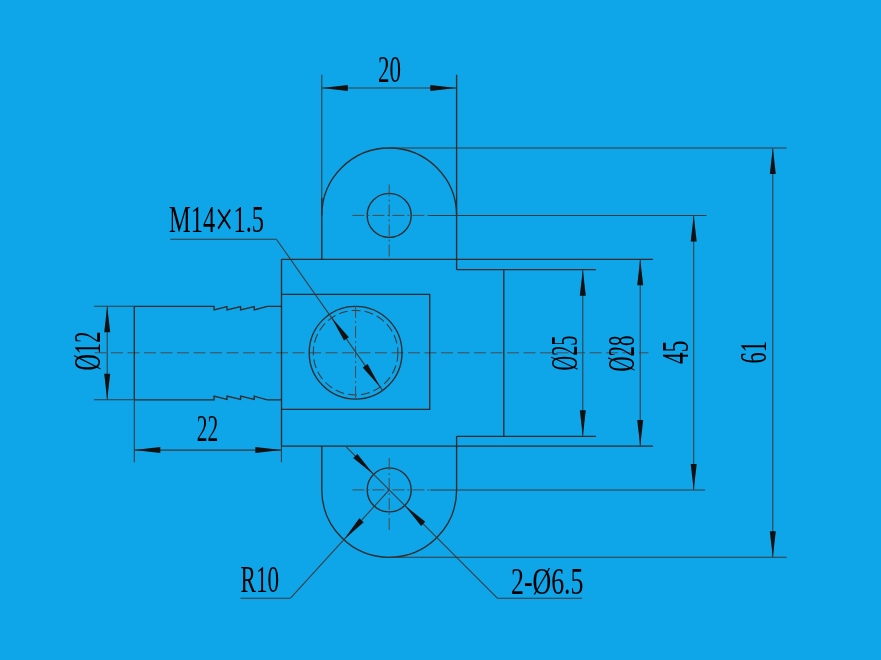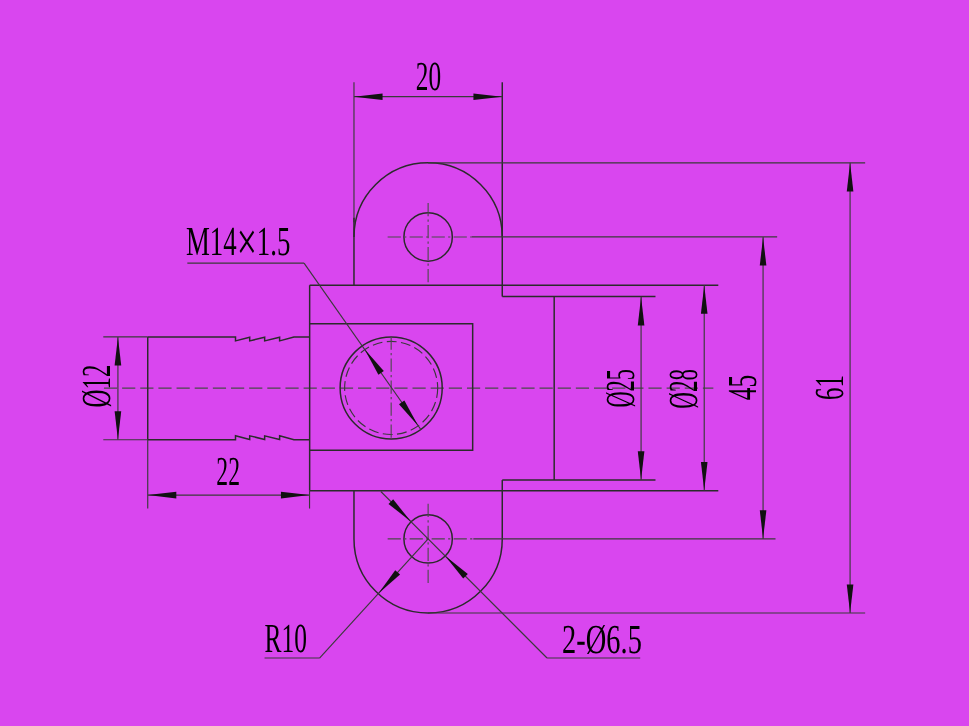--- a/index.html
+++ b/index.html
@@ -1,16 +1,16 @@
 <!DOCTYPE html>
 <html><head>
 <meta charset="utf-8">
 <style>
 html,body{margin:0;padding:0;background:#ffffff;}
-#page{width:881px;height:660px;position:relative;background:#d946ef;overflow:hidden;}
+#page{width:881px;height:660px;position:relative;background:#0ea5e9;overflow:hidden;}
 text{font-family:"Liberation Serif", serif;fill:#000000;}
 .ol{stroke:#2b2b2b;stroke-width:1.35;fill:none;}
 .dm{stroke:#3a3a3a;stroke-width:1.05;fill:none;}
 .cl{stroke:#4a4a4a;stroke-width:1.0;fill:none;}
 polygon{fill:#111;stroke:none;}
 </style>
 </head>
 <body>
 <div id="page">
 <svg width="881" height="660" viewBox="0 0 881 660" xmlns="http://www.w3.org/2000/svg">

